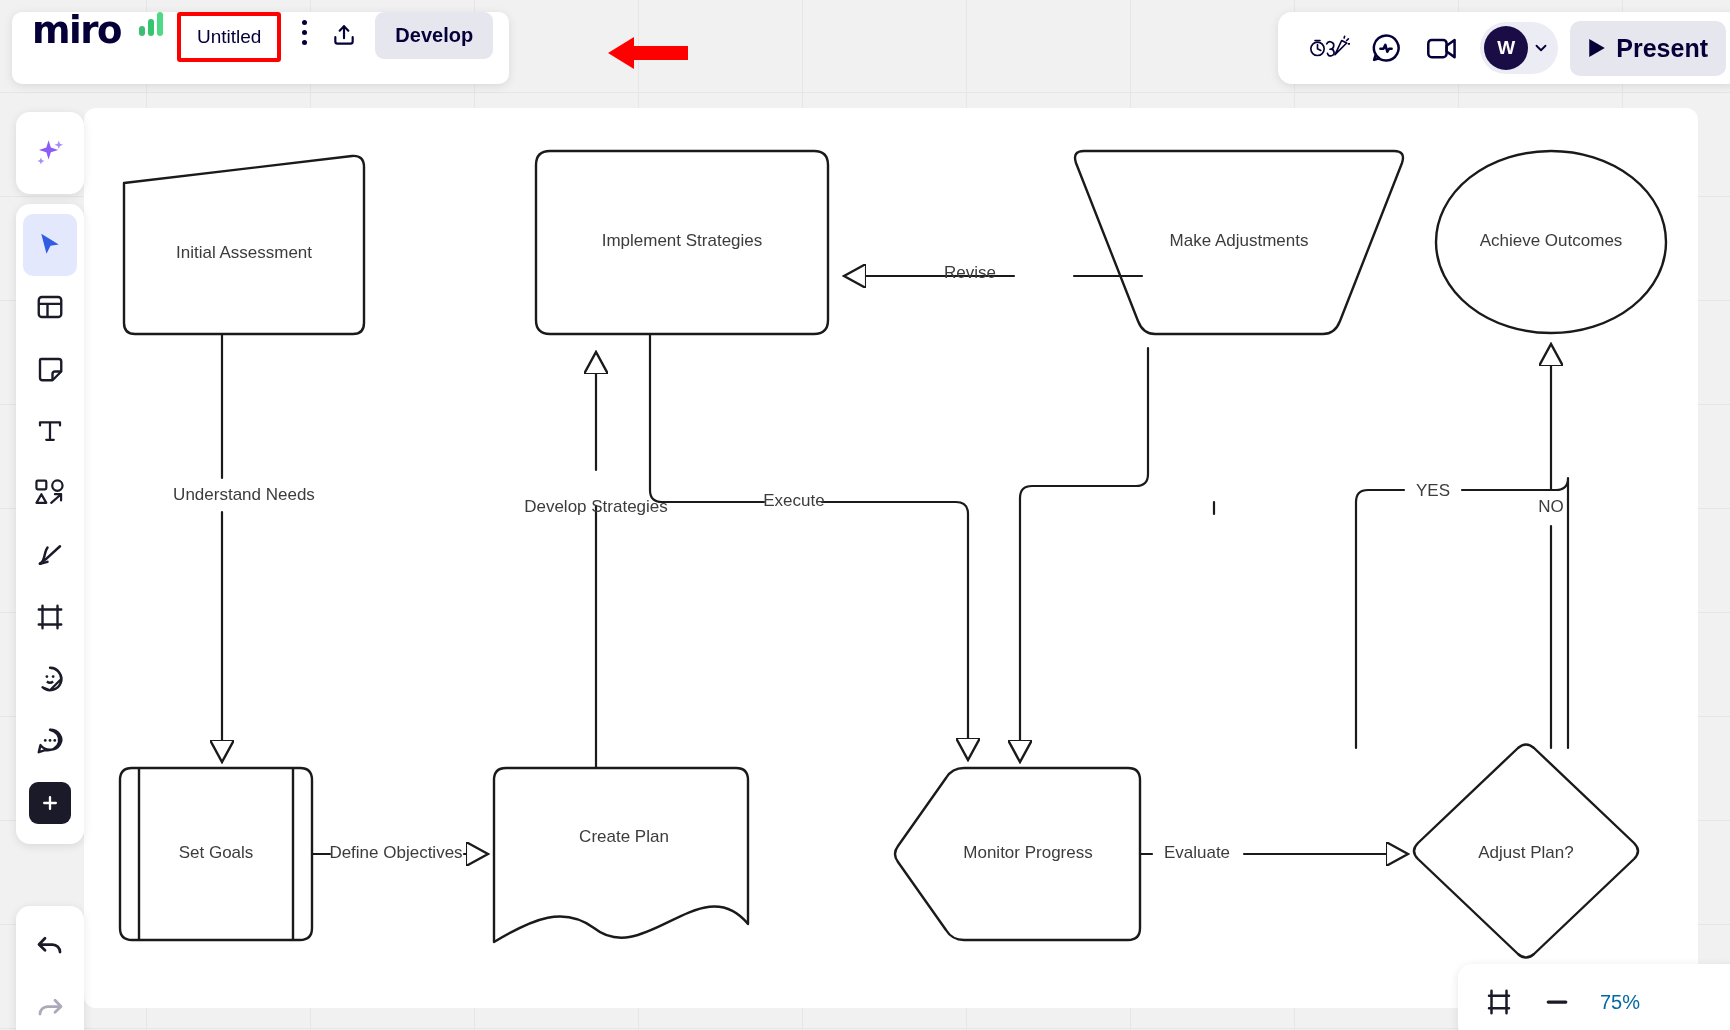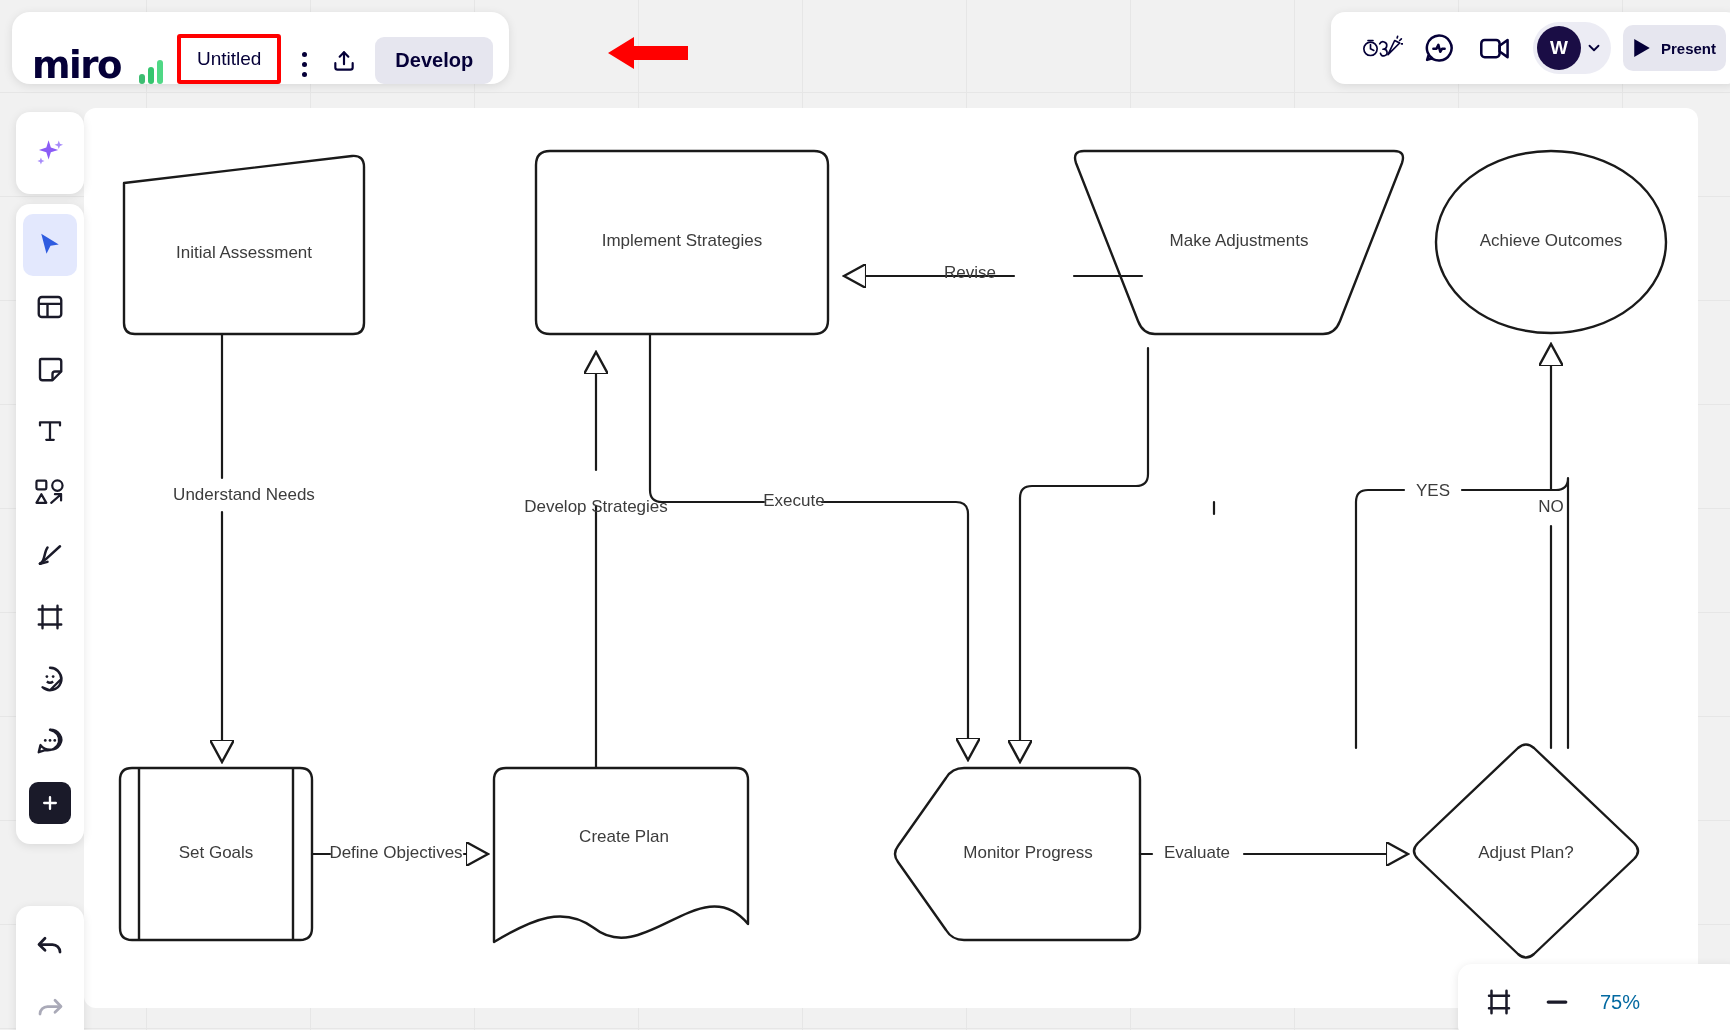--- a/index.html
+++ b/index.html
@@ -27,23 +27,23 @@
     width: 1614px; height: 900px;
     background: #ffffff;
     border-radius: 12px;
   }
   #canvas-svg { position: absolute; left: 0; top: 0; }
 
   
   #topbar-left {
     position: absolute; left: 12px; top: 12px;
     height: 72px;
-    display: flex; align-items: flex-end;
+    display: flex; align-items: flex-start;
     background: #ffffff;
-    border-radius: 18px;
+    border-radius: 10px;
     padding: 0 16px 0 20px;
     box-shadow: 0 2px 10px rgba(0,0,0,.10);
     z-index: 30;
   }
   .miro-logo {
     font-family: "DejaVu Sans", sans-serif;
     font-weight: 700;
     font-size: 37px;
     letter-spacing: -1.5px;
     color: #050038;
@@ -104,22 +104,22 @@
   }
   #avatar {
     width: 44px; height: 44px; border-radius: 50%;
     background: #1a0d45; color:#fff;
     display:flex; align-items:center; justify-content:center;
     font-size: 19px; font-weight: 600;
   }
   #present-btn {
     display:flex; align-items:center; gap: 10px;
     background:#e6e6ef; border-radius: 10px;
-    padding: 13px 10px; margin-left: 12px;
-    font-size: 15px; font-weight: 700; color:#050038;
+    padding: 13px 18px; margin-left: 12px;
+    font-size: 25px; font-weight: 700; color:#050038;
     white-space: nowrap; cursor:pointer;
   }
 
   
   .rail {
     position: absolute; left: 16px;
     background:#fff; border-radius: 14px;
     box-shadow: 0 2px 10px rgba(0,0,0,.10);
     display:flex; flex-direction: column; align-items:center;
     z-index: 25;

